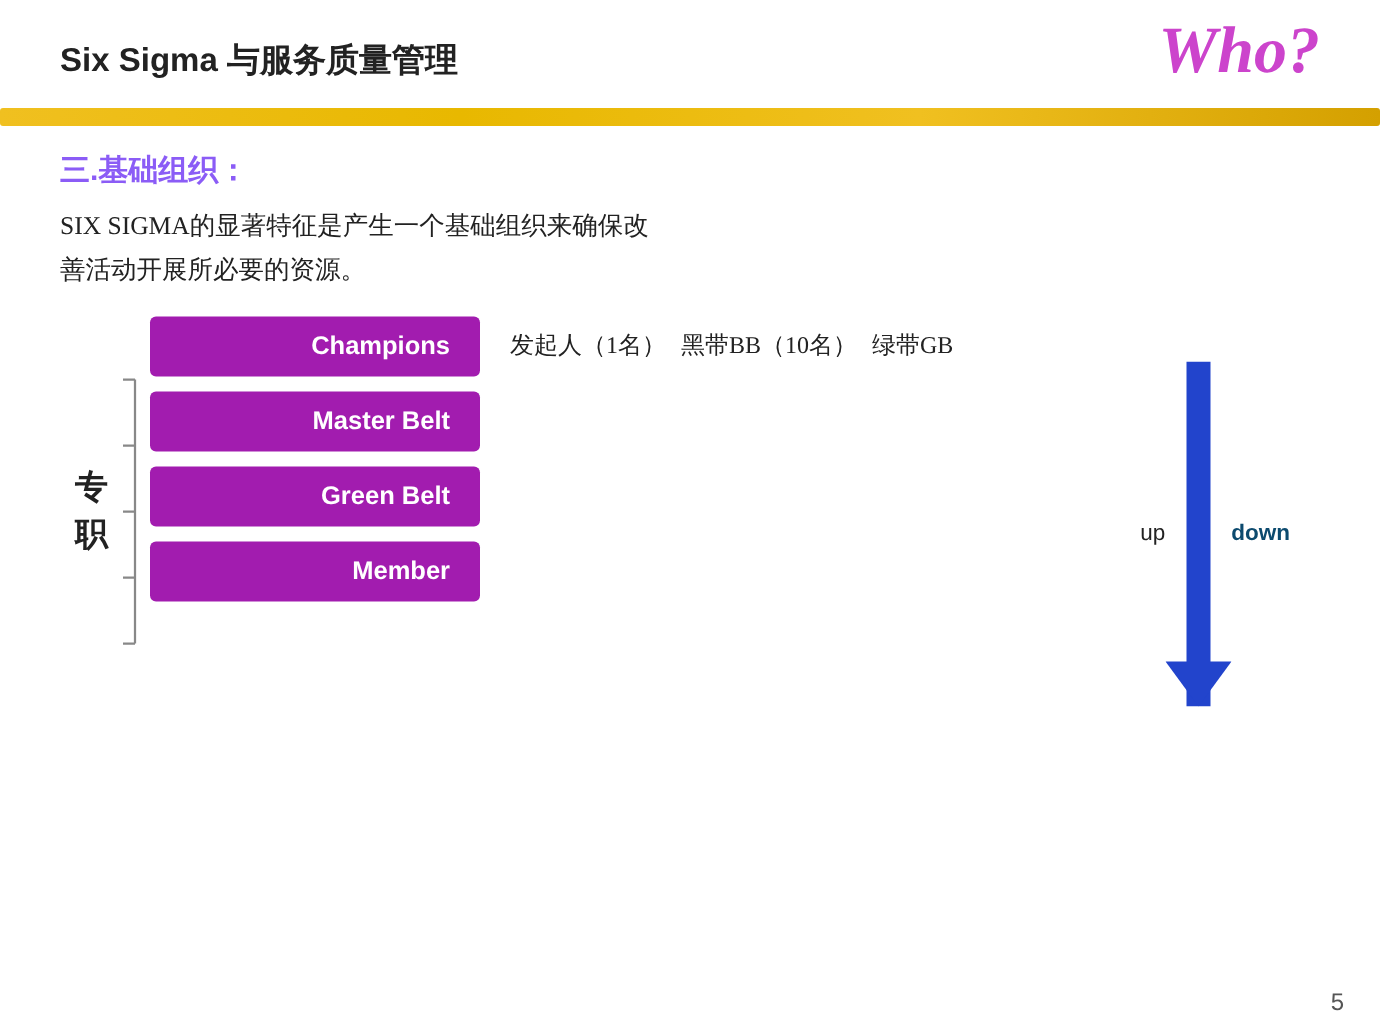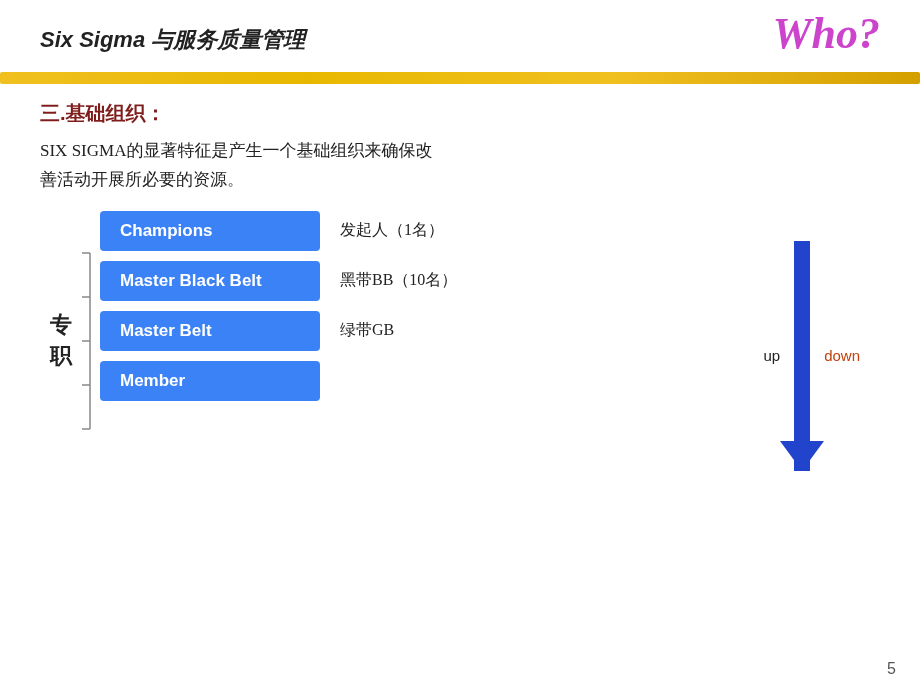--- a/index.html
+++ b/index.html
@@ -17,21 +17,20 @@
       display: flex;
       align-items: center;
       justify-content: space-between;
       padding: 18px 40px 10px 40px;
     }
     .header-title {
       font-size: 22px;
       font-weight: bold;
       color: #222;
       font-family: "SimHei", "Arial", sans-serif;
-      font-style: italic;
     }
     .who-text {
       font-size: 44px;
       font-weight: bold;
       color: #cc44cc;
       font-family: "Comic Sans MS", cursive;
       font-style: italic;
       line-height: 1;
       position: relative;
       top: -6px;
@@ -44,21 +43,21 @@
       margin: 0 0 16px 0;
       border-radius: 2px;
     }
 
     
     .content {
       padding: 0 40px;
     }
 
     .section-title {
-      color: #7f1d1d;
+      color: #8b5cf6;
       font-size: 20px;
       font-weight: bold;
       margin-bottom: 10px;
       font-family: "SimHei", sans-serif;
     }
 
     .description {
       font-size: 17px;
       color: #222;
       line-height: 1.7;
@@ -111,35 +110,35 @@
 
     
     .boxes-column {
       display: flex;
       flex-direction: column;
       gap: 10px;
       margin-top: 0;
     }
 
     .org-box {
-      background: #3b82f6;
+      background: #a21caf;
       color: #fff;
       font-size: 17px;
       font-weight: bold;
-      text-align: left;
+      text-align: right;
       padding: 10px 20px;
       border-radius: 4px;
       width: 220px;
       font-family: "Arial", sans-serif;
     }
 
     
     .labels-column {
       display: flex;
-      flex-direction: column;
+      flex-direction: row;
       gap: 10px;
       margin-left: 20px;
       margin-top: 0;
     }
 
     .org-label {
       font-size: 16px;
       color: #222;
       height: 40px;
       display: flex;
@@ -160,23 +159,23 @@
     }
 
     .arrow-label-up {
       font-size: 15px;
       color: #222;
       font-family: "Arial", sans-serif;
       font-weight: normal;
     }
     .arrow-label-down {
       font-size: 15px;
-      color: #c2410c;
-      font-family: "Arial", sans-serif;
-      font-weight: normal;
+      color: #0c4a6e;
+      font-family: "Arial", sans-serif;
+      font-weight: bold;
     }
 
     .arrow-svg {
       flex: 1;
     }
 
     
     .page-number {
       position: absolute;
       bottom: 12px;
@@ -222,22 +221,22 @@
         <line x1="10" y1="22" x2="18" y2="22" stroke="#888" stroke-width="1.5"></line>
         <line x1="10" y1="66" x2="18" y2="66" stroke="#888" stroke-width="1.5"></line>
         <line x1="10" y1="110" x2="18" y2="110" stroke="#888" stroke-width="1.5"></line>
         <line x1="10" y1="154" x2="18" y2="154" stroke="#888" stroke-width="1.5"></line>
         <line x1="10" y1="198" x2="18" y2="198" stroke="#888" stroke-width="1.5"></line>
       </svg>
     </div>
 
     <div class="boxes-column" id="boxes-col">
         <div class="org-box">Champions</div>
-        <div class="org-box">Master Black Belt</div>
         <div class="org-box">Master Belt</div>
+        <div class="org-box">Green Belt</div>
         <div class="org-box">Member</div>
       </div>
 
     <div class="labels-column" id="labels-col">
         <div class="org-label">发起人（1名）</div>
         <div class="org-label">黑带BB（10名）</div>
         <div class="org-label">绿带GB</div>
       </div>
 
     <div class="arrow-column">

